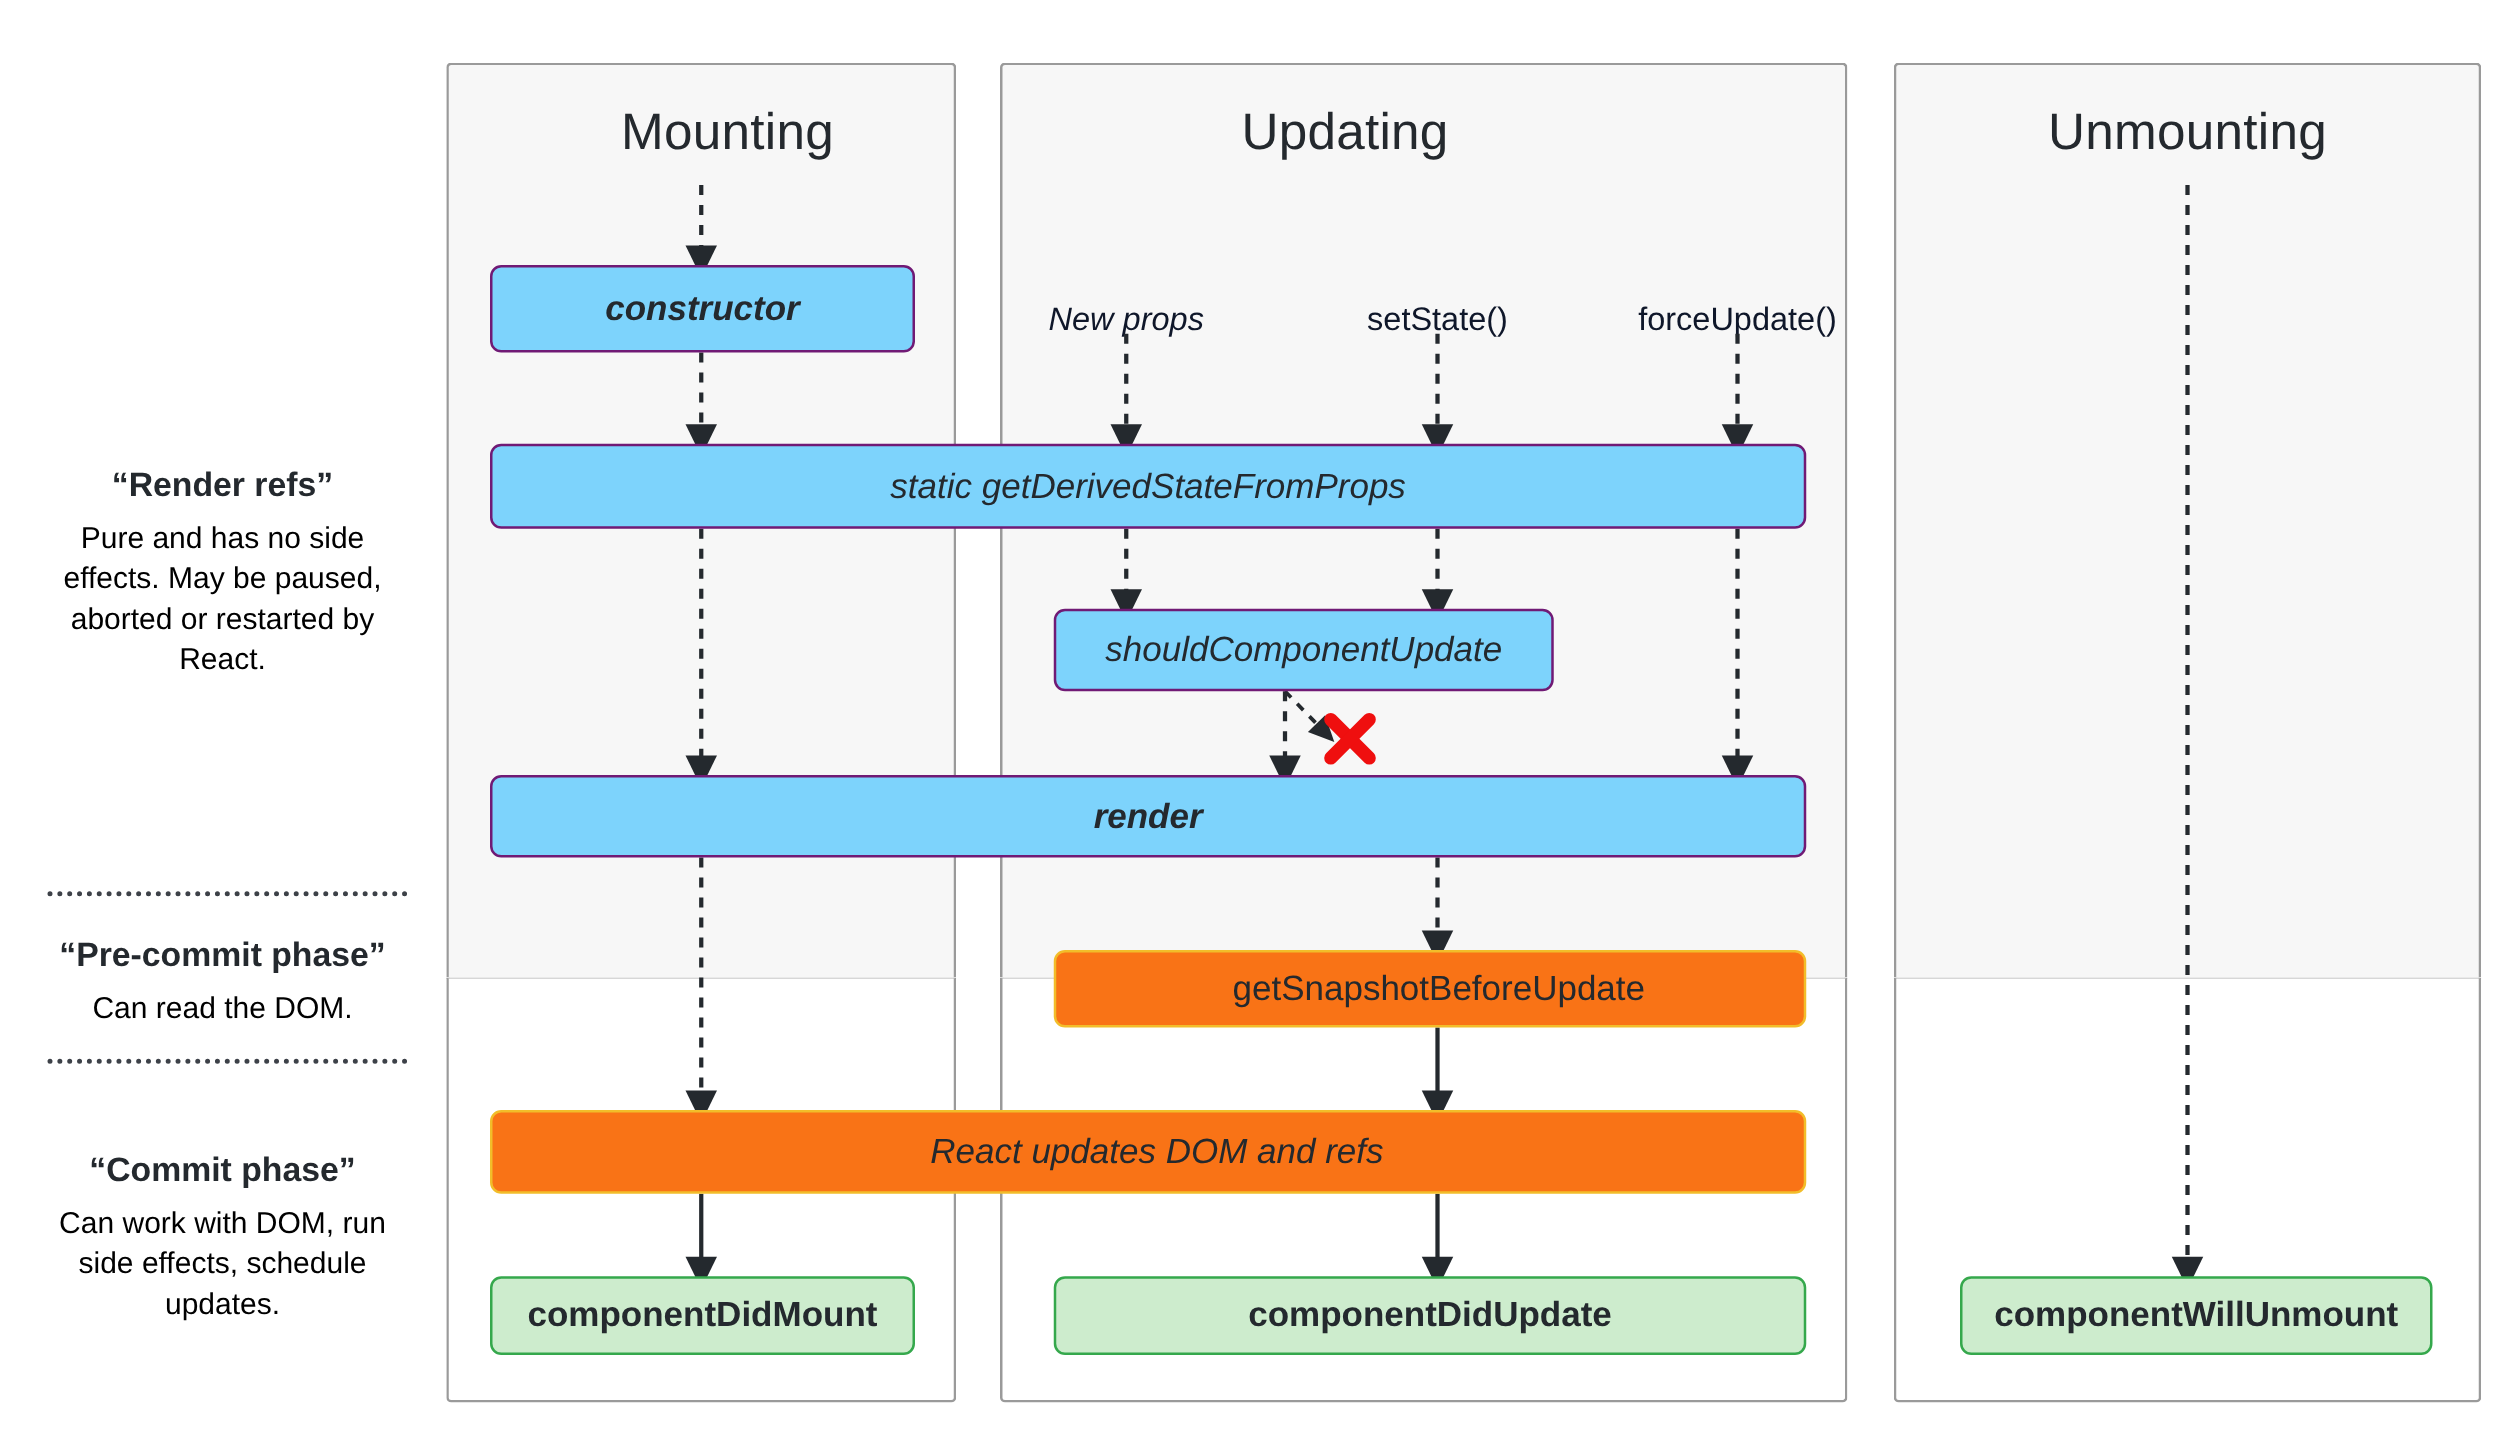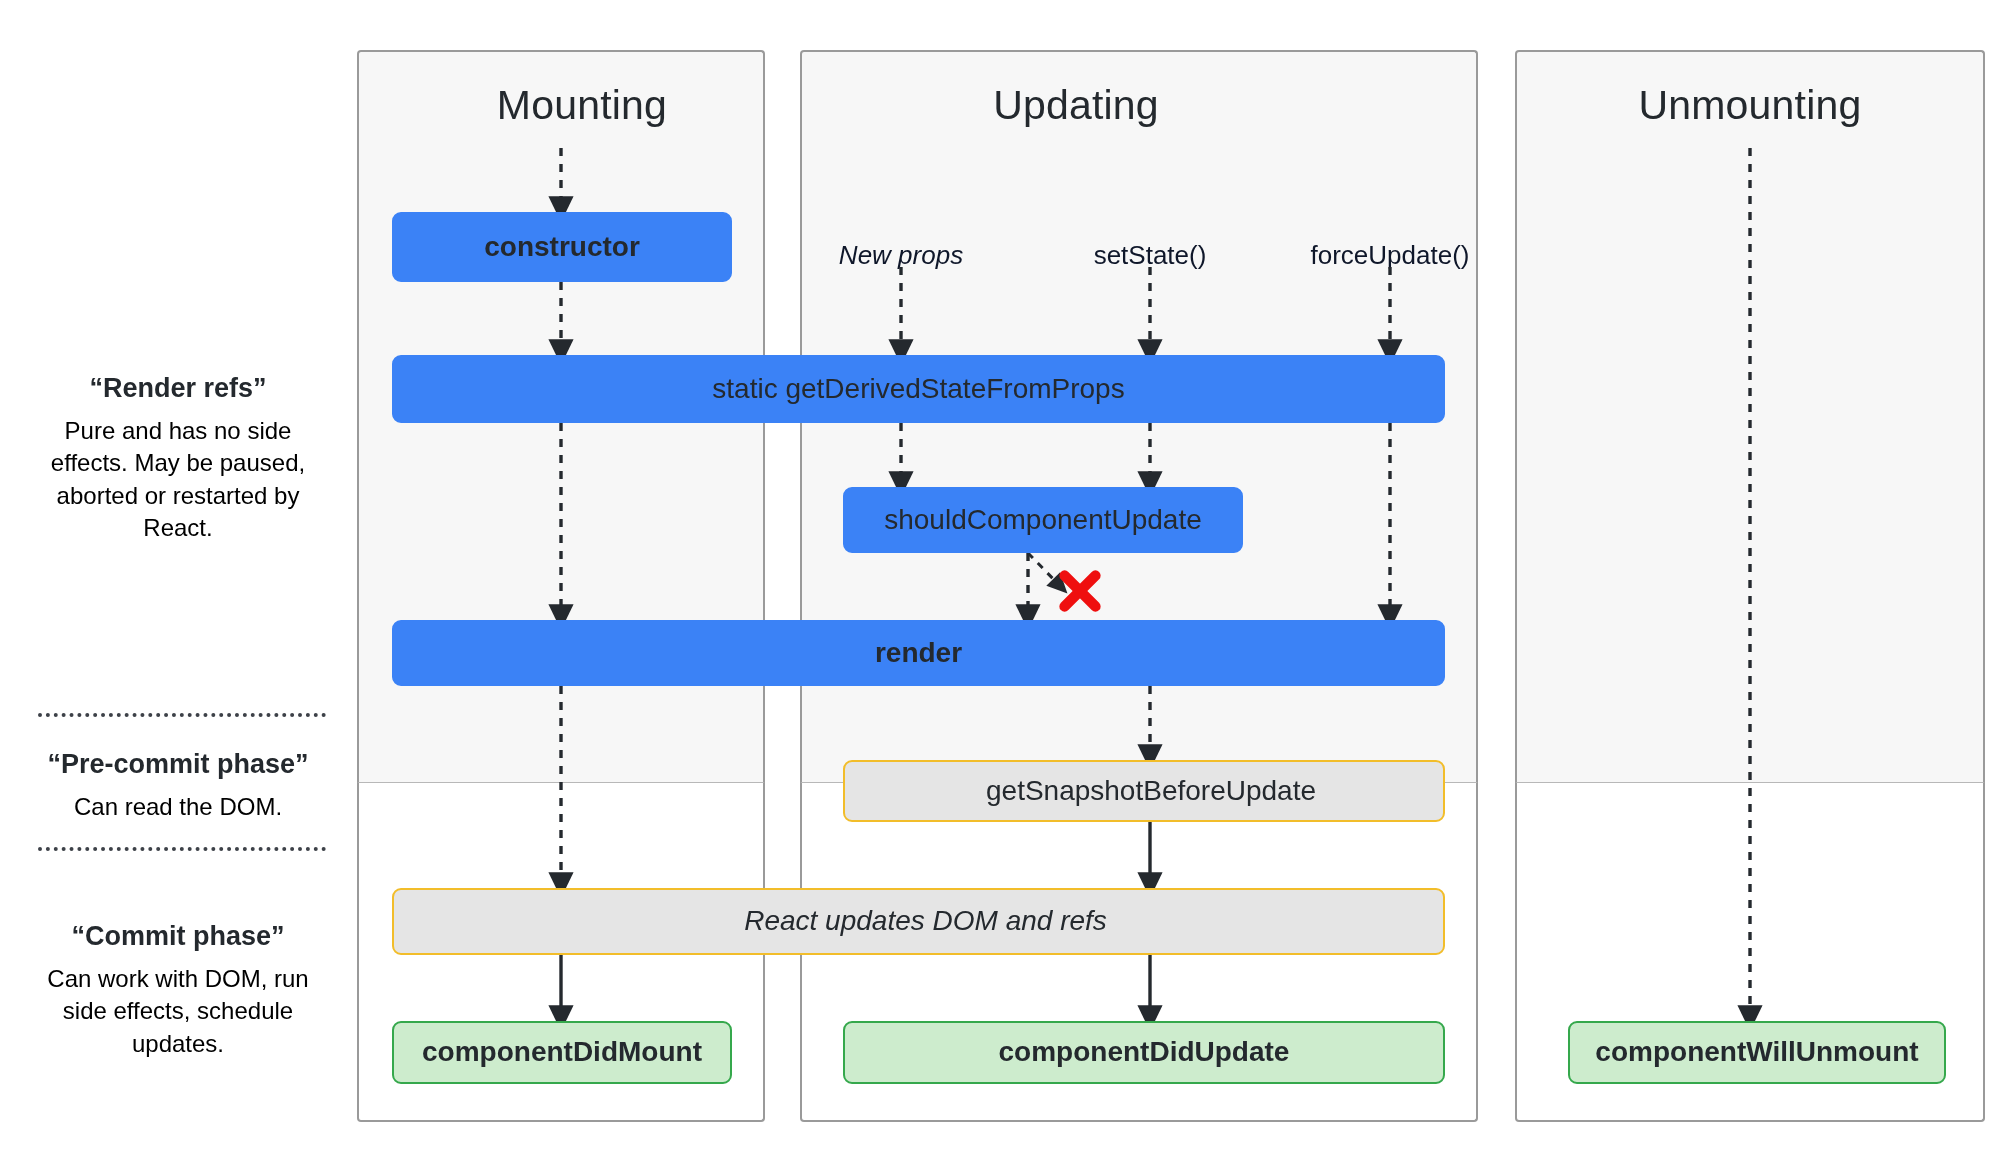--- a/index.html
+++ b/index.html
@@ -83,22 +83,22 @@
     box-sizing: border-box;
     border-radius: 9px;
     display: flex;
     align-items: center;
     justify-content: center;
     text-align: center;
     font-size: 28px;
     line-height: 1.15;
     white-space: nowrap;
   }
-  .node.blue   { background: #3b82f6; border: 2px solid #3b82f6; color: #24292e; }
-  .node.yellow { background: #e5e5e5; border: 2px solid #f2bd2a; color: #24292e; padding-left: 14px; }
+  .node.blue   { background: #7dd3fc; border: 2px solid #701a75; color: #24292e; font-style: italic; }
+  .node.yellow { background: #f97316; border: 2px solid #f2bd2a; color: #24292e; padding-left: 14px; }
   .node.green  { background: #cdeccd; border: 2px solid #35a84c; color: #24292e; text-align: right; }
   .node.bold   { font-weight: 700; }
   .node.italic { font-style: italic; }
 
   
   .trigger {
     position: absolute;
     text-align: center;
     font-size: 26px;
     color: #0f172a;

